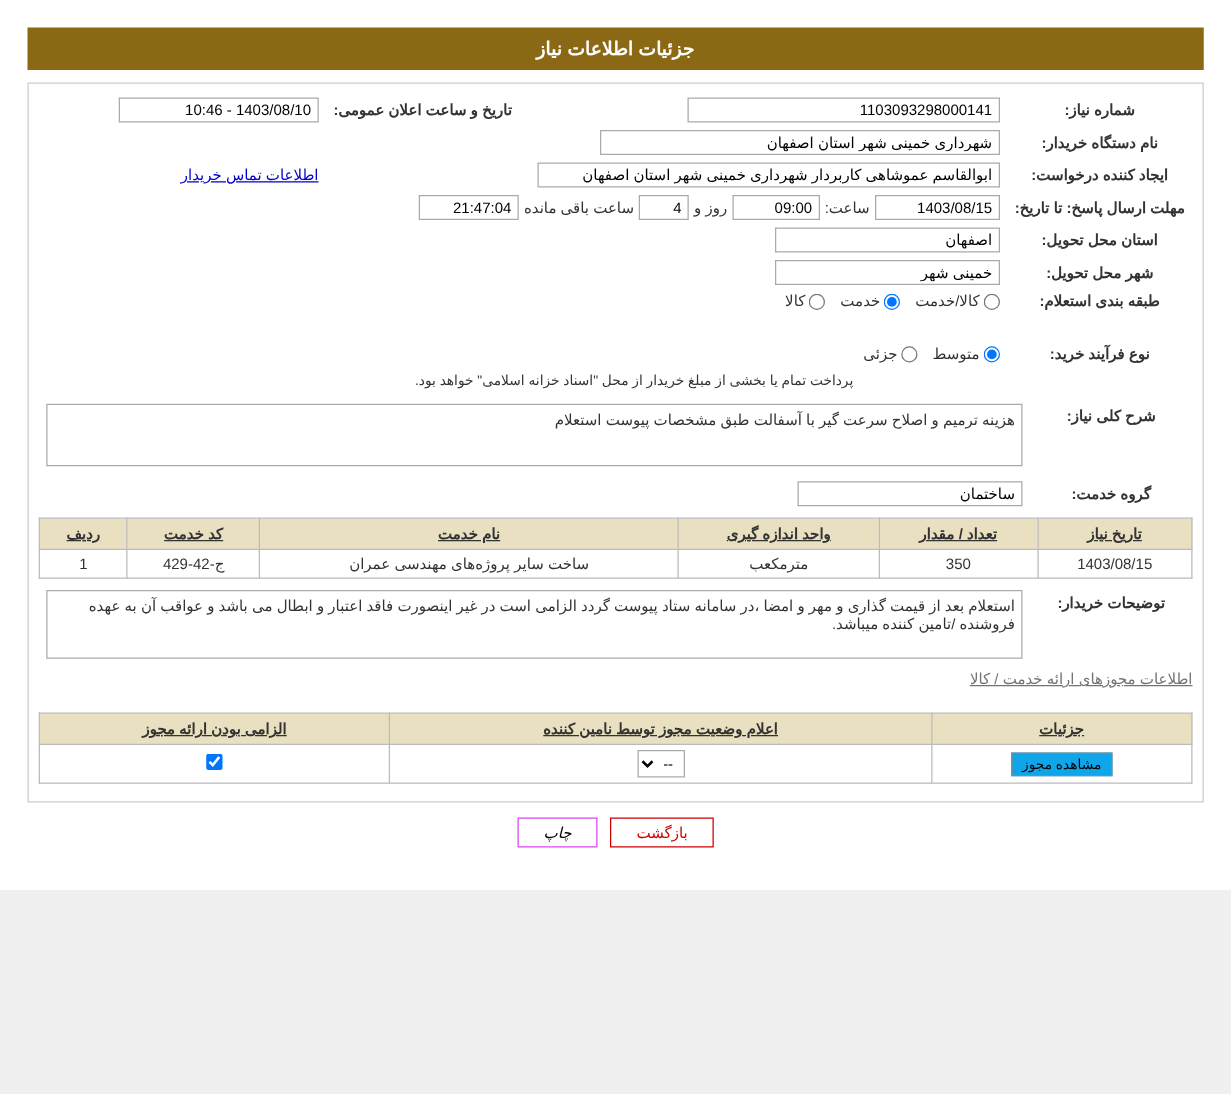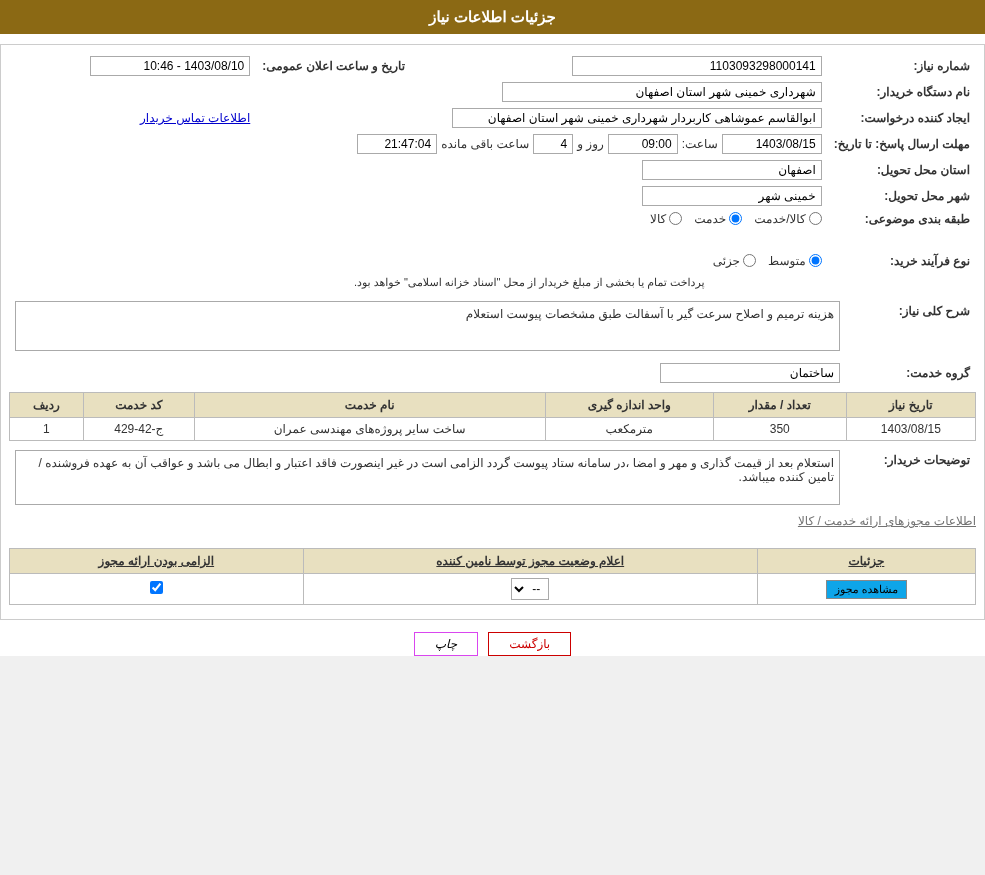--- a/index.html
+++ b/index.html
@@ -7,21 +7,21 @@
       font-family: Tahoma, Arial, sans-serif;
       font-size: 12px;
       background: #f0f0f0;
       direction: rtl;
       color: #333;
     }
     .page-wrapper {
       width: 985px;
       margin: 0 auto;
       background: #fff;
-      padding: 0;
+      padding: 22px;
     }
     .header-bar {
       background: #8B6914;
       color: #fff;
       text-align: center;
       padding: 8px 10px;
       font-size: 15px;
       font-weight: bold;
       margin-bottom: 10px;
     }
@@ -38,21 +38,21 @@
       width: 100%;
       border-collapse: collapse;
       margin-bottom: 6px;
     }
     .info-table td {
       padding: 3px 6px;
       vertical-align: middle;
       font-size: 12px;
     }
     .label-cell {
-      text-align: right;
+      text-align: center;
       font-weight: bold;
       color: #333;
       white-space: nowrap;
       width: 130px;
     }
     .value-cell {
       text-align: right;
     }
     .input-box {
       border: 1px solid #aaa;
@@ -75,35 +75,36 @@
       direction: rtl;
     }
     .radio-group {
       display: flex;
       gap: 12px;
       direction: rtl;
       align-items: center;
     }
     .radio-item {
       display: flex;
-      align-items: flex-start;
+      align-items: flex-end;
       gap: 3px;
     }
     .services-table {
       width: 100%;
       border-collapse: collapse;
       margin: 6px 0;
     }
     .services-table th {
       background: #e8e0c0;
       border: 1px solid #bbb;
       padding: 5px 8px;
       text-align: center;
       font-weight: bold;
       font-size: 12px;
+      text-decoration: underline;
     }
     .services-table td {
       border: 1px solid #bbb;
       padding: 4px 8px;
       text-align: center;
       font-size: 12px;
     }
     .services-table tr:nth-child(even) td { background: #f9f9f0; }
     .permits-table {
       width: 100%;
@@ -235,21 +236,21 @@
       </tr>
 
       <tr>
         <td class="label-cell">شهر محل تحویل:</td>
         <td colspan="4" class="value-cell">
           <input class="input-box" style="width: 180px;" type="text" readonly="" value="خمینی شهر">
         </td>
       </tr>
 
       <tr>
-        <td class="label-cell">طبقه بندی موضوعی:</td>
+        <td class="label-cell">طبقه بندی استعلام:</td>
         <td colspan="4" class="value-cell">
           <div class="radio-group">
             <label class="radio-item">
               <input type="radio" name="tabaqe" value="kala_khedmat" style="">
               <span>کالا/خدمت</span>
             </label>
             <label class="radio-item">
               <input type="radio" name="tabaqe" value="khedmat" checked="" style="">
               <span>خدمت</span>
             </label>

